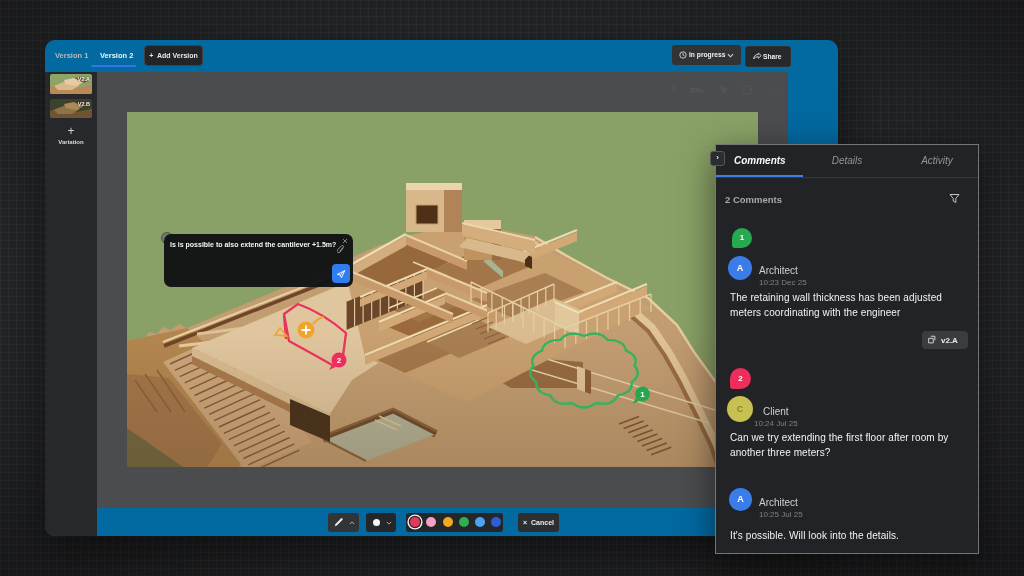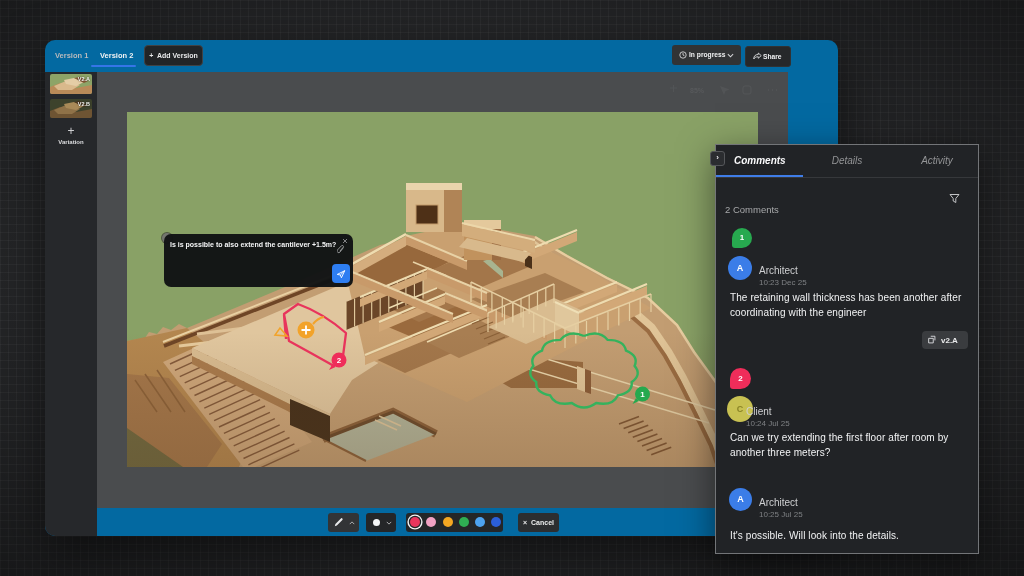--- a/index.html
+++ b/index.html
@@ -386,42 +386,42 @@
 
 <div class="panel">
   <div class="collapse">›</div>
   <div class="ptabs">
     <div class="ptab on" style="left:18px;width:50px;">Comments</div>
     <div class="ptab" style="left:106px;width:50px;">Details</div>
     <div class="ptab" style="left:196px;width:50px;text-align:center;">Activity</div>
     <div class="ptabu"></div>
   </div>
   <div class="pbody">
-    <div style="position:absolute;left:9px;top:26px;font-size:9.5px;color:#a7a8aa;">2 Comments</div>
+    <div style="position:absolute;left:9px;top:16px;font-size:9.5px;color:#a7a8aa;font-weight:bold;">2 Comments</div>
     <svg width="11" height="11" viewBox="0 0 11 11" style="position:absolute;left:233px;top:15px;">
       <path d="M1 1.5 H10 L6.8 5.5 V9.5 L4.2 8 V5.5 Z" fill="none" stroke="#c2c3c5" stroke-width="1"></path>
     </svg>
 
     <div class="pin" style="left:16px;top:50px;background:#27a94f;">1</div>
     <div class="av" style="left:12px;top:78px;width:24px;height:24px;line-height:24px;font-size:9px;background:#3b7de8;">A</div>
     <div style="position:absolute;left:43px;top:80px;">
         <div class="nm">Architect</div>
         <div class="ts">10:23 Dec 25</div>
       </div>
-    <div class="bodytxt" style="top:113px;width:236px;">The retaining wall thickness has been another after coordinating with the engineer</div>
+    <div class="bodytxt" style="top:113px;width:236px;">The retaining wall thickness has been adjusted meters coordinating with the engineer</div>
     <div class="chip" style="left:206px;top:153px;width:46px;height:18px;">
       <svg width="10" height="10" viewBox="0 0 12 12" style="position:absolute;left:5px;top:4px;">
         <path d="M4.5 1.5 h5 v5 M2 4 h5.5 v5.5 H2 Z" fill="none" stroke="#dcdde0" stroke-width="1.1"></path>
       </svg>
       <span style="position:absolute;left:19px;top:4.5px;">v2.A</span>
     </div>
 
     <div class="pin" style="left:14px;top:190px;width:21px;height:21px;line-height:21px;background:#ef2d5a;">2</div>
     <div class="av" style="left:11px;top:218px;width:26px;height:26px;line-height:26px;font-size:9px;background:#c8c152;color:#8a8426;">C</div>
-    <div style="position:absolute;left:30px;top:221px;">
+    <div style="position:absolute;left:38px;top:221px;text-align:center;">
         <div class="nm">Client</div>
         <div class="ts">10:24 Jul 25</div>
       </div>
     <div class="bodytxt" style="top:253px;width:240px;">Can we try extending the first floor after room by another three meters?</div>
 
     <div class="av" style="left:13px;top:310px;width:23px;height:23px;line-height:23px;font-size:9px;background:#3b7de8;">A</div>
     <div style="position:absolute;left:43px;top:312px;">
         <div class="nm">Architect</div>
         <div class="ts">10:25 Jul 25</div>
       </div>

